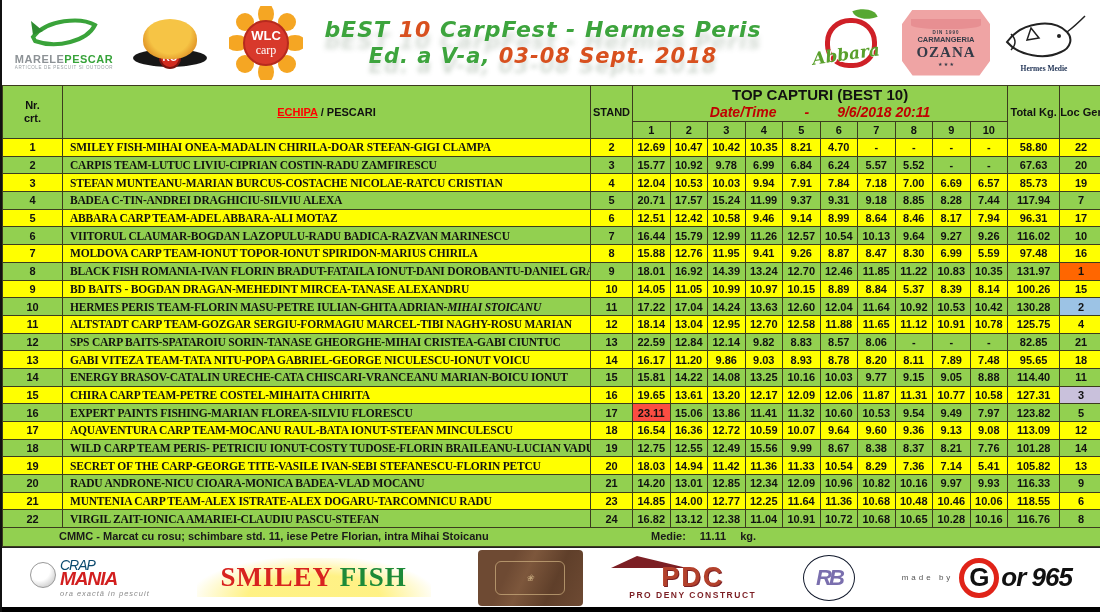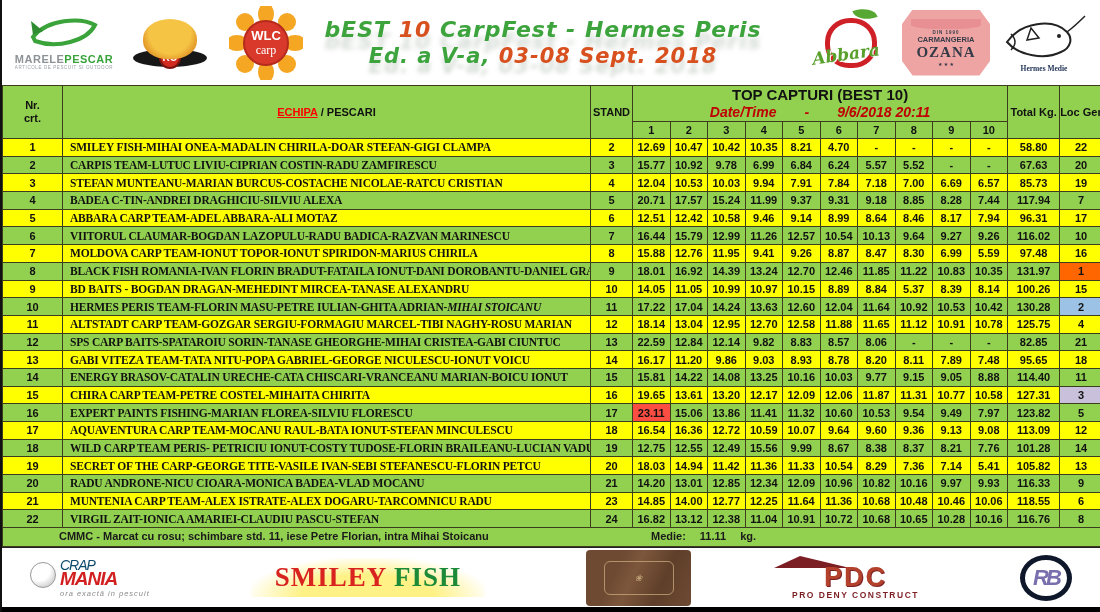--- a/index.html
+++ b/index.html
@@ -91,21 +91,21 @@
   .crap .c3 { font-size:7.5px; font-style:italic; color:#8a8a8a; letter-spacing:1px; margin-top:2px; }
   .smiley { font-family:"Liberation Serif", serif; font-weight:bold; font-size:27px; letter-spacing:1px;
     background:radial-gradient(ellipse at 50% 100%, rgba(255,240,120,.9) 0 40%, rgba(255,255,255,0) 75%); padding:4px 24px; }
   .smiley .s-red { color:#d8231f; } .smiley .s-green { color:#1d8a38; }
   .wood { width:105px; height:56px; background:linear-gradient(115deg,#6e4a33 0 30%, #7d573c 45%, #5f3f2a 70%, #6e4a33 100%); border-radius:4px; display:flex; align-items:center; justify-content:center; }
   .wood .orn { width:70px; height:34px; border:1px solid #c9ab7c; border-radius:6px; opacity:.75; display:flex; align-items:center; justify-content:center; color:#d9bd8d; font-size:9px; font-family:"DejaVu Serif", serif; font-style:italic; }
   .pdc { text-align:center; line-height:1; position:relative; }
   .pdc .roof { width:0; height:0; border-left:26px solid transparent; border-right:50px solid transparent; border-bottom:12px solid #7c1f24; margin-left:-18px; }
   .pdc .pdc-big { font-size:27px; font-weight:bold; color:#b3412c; letter-spacing:2px; text-shadow:1px 1px 0 #7c1f24; margin-top:-4px; }
   .pdc .pdc-small { font-size:8.5px; font-weight:bold; color:#7c1f24; letter-spacing:1.5px; }
-  .rb { width:52px; height:46px; border:5px solid #0f172a; border-radius:50%; display:flex; align-items:center; justify-content:center; color:#7a6fae; font-weight:bold; font-size:22px; font-style:italic; letter-spacing:-3px; }
+  .rb { width:52px; height:46px; border:1px solid #0f172a; border-radius:50%; display:flex; align-items:center; justify-content:center; color:#7a6fae; font-weight:bold; font-size:22px; font-style:italic; letter-spacing:-3px; }
   .gor { display:flex; align-items:center; }
   .gor .made { font-size:8px; letter-spacing:3px; color:#555; margin-right:6px; }
   .gor .g-ring { width:40px; height:40px; border:5px solid #e02318; border-radius:50%; display:flex; align-items:center; justify-content:center; font-size:26px; font-weight:bold; color:#111; margin-right:2px; }
   .gor .g-rest { font-size:26px; font-weight:bold; font-style:italic; color:#111; letter-spacing:-1px; }
   .bottom-bar { height:6px; background:#000; width:1100px; }
 </style>
 </head>
 <body>
 
 <div class="page">
@@ -628,16 +628,21 @@
     </div>
     <div class="wood">
       <div class="orn">❀</div>
     </div>
     <div class="pdc">
       <div class="roof"></div>
       <div class="pdc-big">PDC</div>
       <div class="pdc-small">PRO DENY CONSTRUCT</div>
     </div>
     <div class="rb">RB</div>
+    <div class="gor">
+      <span class="made">made by</span>
+      <span class="g-ring">G</span>
+      <span class="g-rest">or 965</span>
+    </div>
   </div>
   <div class="bottom-bar"></div>
 
 </div>
 
 </body></html>

